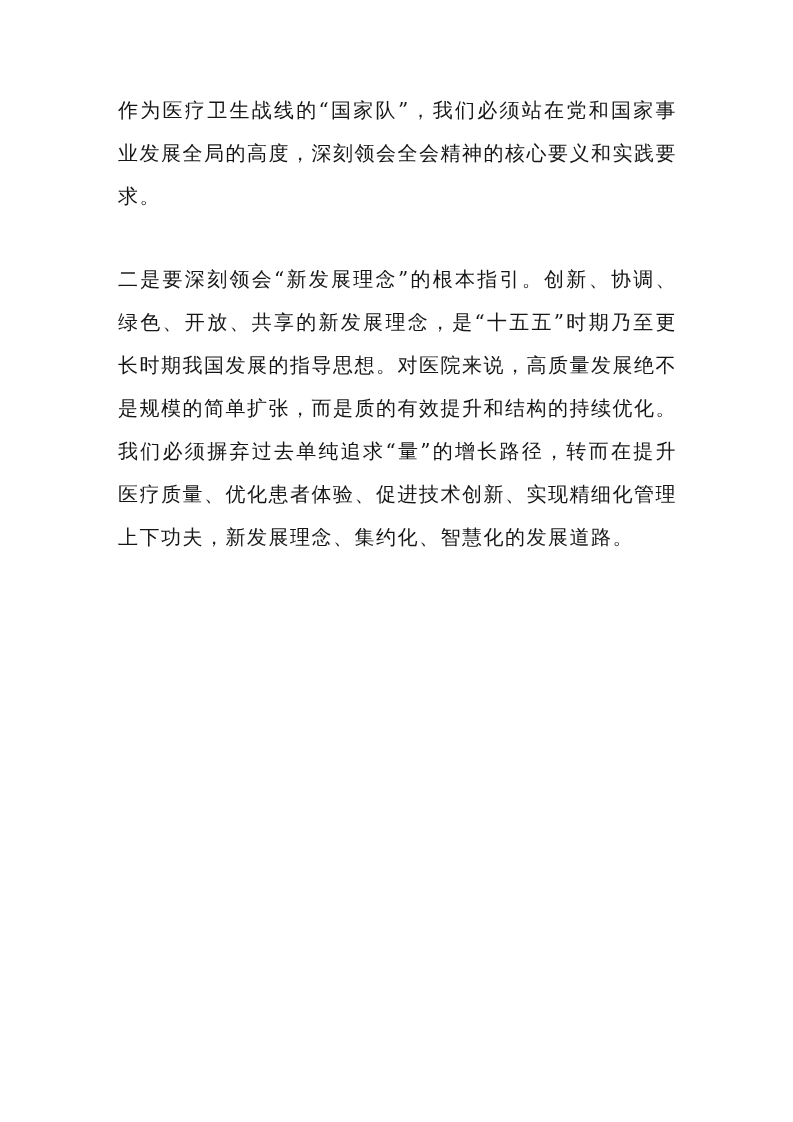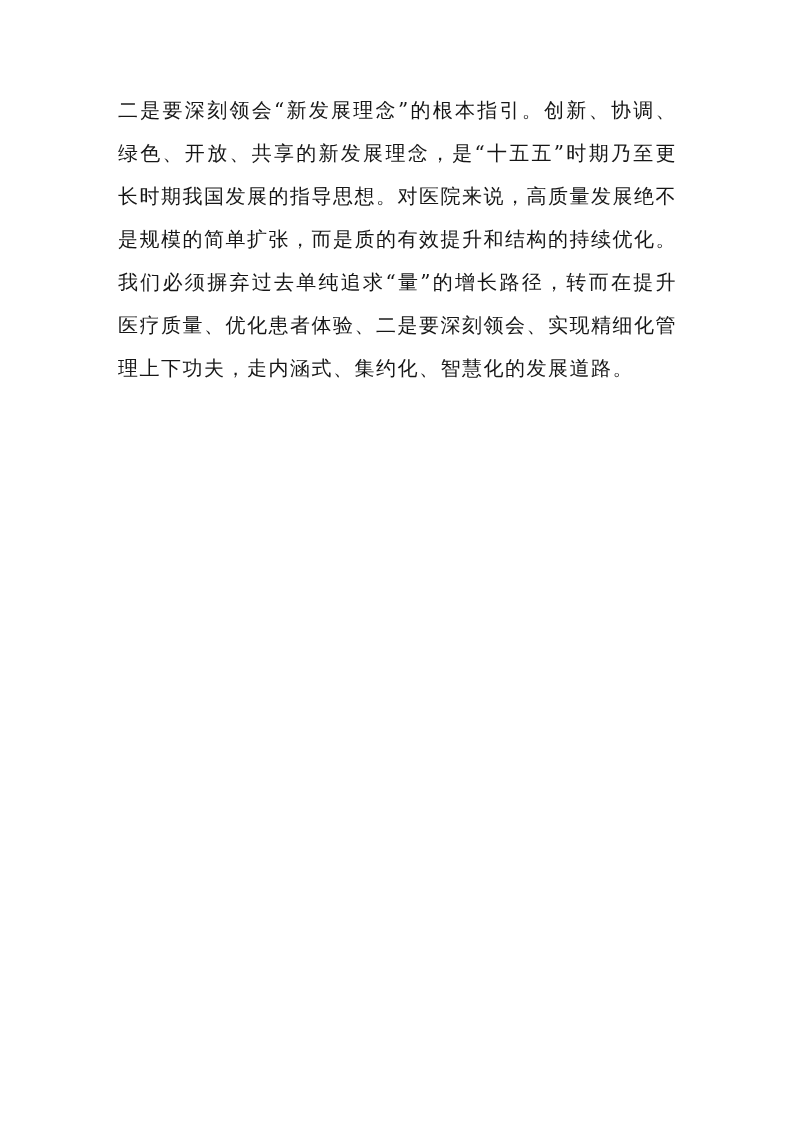--- a/index.html
+++ b/index.html
@@ -32,14 +32,15 @@
     font-weight: 400;
   }
   .para:last-child {
     margin-bottom: 0;
   }
 </style>
 </head>
 <body>
 
 <div class="page">
-  <p class="para">二是要深刻领会“新发展理念”的根本指引。创新、协调、绿色、开放、共享的新发展理念，是“十五五”时期乃至更长时期我国发展的指导思想。对医院来说，高质量发展绝不是规模的简单扩张，而是质的有效提升和结构的持续优化。我们必须摒弃过去单纯追求“量”的增长路径，转而在提升医疗质量、优化患者体验、二是要深刻领会、实现精细化管理上下功夫，走内涵式、集约化、智慧化的发展道路。</p>
+  <p class="para">作为医疗卫生战线的“国家队”，我们必须站在党和国家事业发展全局的高度，深刻领会全会精神的核心要义和实践要求。</p>
+  <p class="para">二是要深刻领会“新发展理念”的根本指引。创新、协调、绿色、开放、共享的新发展理念，是“十五五”时期乃至更长时期我国发展的指导思想。对医院来说，高质量发展绝不是规模的简单扩张，而是质的有效提升和结构的持续优化。我们必须摒弃过去单纯追求“量”的增长路径，转而在提升医疗质量、优化患者体验、促进技术创新、实现精细化管理上下功夫，新发展理念、集约化、智慧化的发展道路。</p>
 </div>
 
 </body></html>

